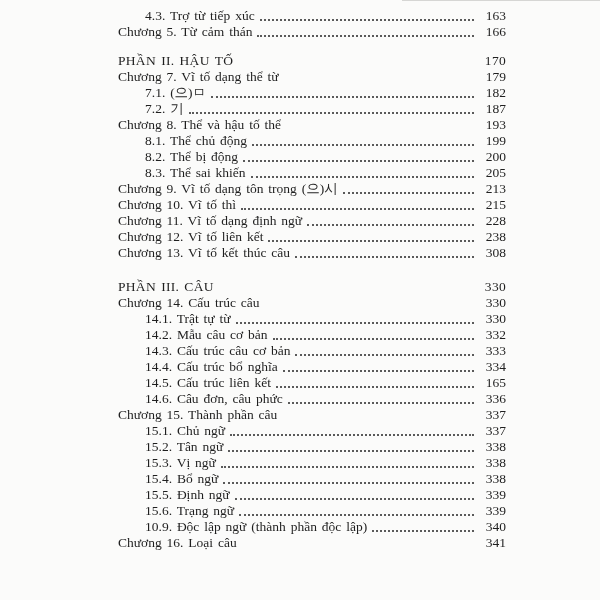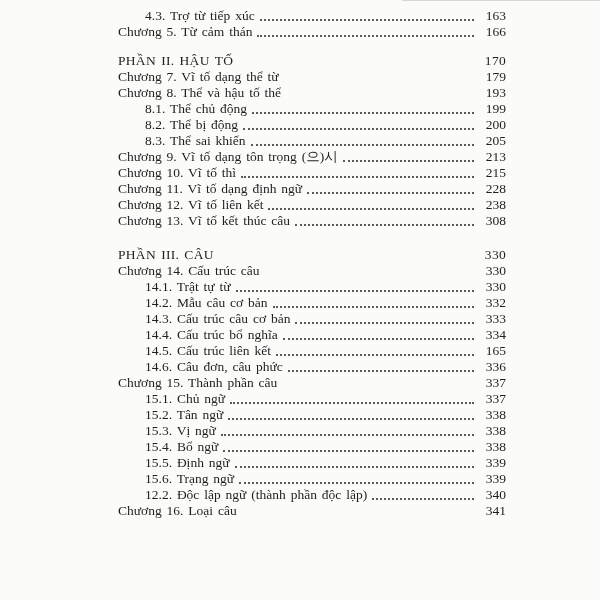--- a/index.html
+++ b/index.html
@@ -71,21 +71,31 @@
     <span class="pagenum">170</span>
   </div>
 
 
   <div class="row l1 no-dots">
     <span class="title">Chương 7. Vĩ tố dạng thể từ</span>
     <span class="leader"></span>
     <span class="pagenum">179</span>
   </div>
 
-
+  <div class="row l2">
+    <span class="title">7.1. (으)ㅁ</span>
+    <span class="leader"></span>
+    <span class="pagenum">182</span>
+  </div>
+
+  <div class="row l2">
+    <span class="title">7.2. 기</span>
+    <span class="leader"></span>
+    <span class="pagenum">187</span>
+  </div>
 
   <div class="row l1 no-dots">
     <span class="title">Chương 8. Thể và hậu tố thể</span>
     <span class="leader"></span>
     <span class="pagenum">193</span>
   </div>
 
   <div class="row l2">
     <span class="title">8.1. Thể chủ động</span>
     <span class="leader"></span>
@@ -218,21 +228,21 @@
     <span class="pagenum">339</span>
   </div>
 
   <div class="row l2">
     <span class="title">15.6. Trạng ngữ</span>
     <span class="leader"></span>
     <span class="pagenum">339</span>
   </div>
 
   <div class="row l2">
-    <span class="title">12.2. Độc lập ngữ (thành phần độc lập)</span>
+    <span class="title">10.9. Độc lập ngữ (thành phần độc lập)</span>
     <span class="leader"></span>
     <span class="pagenum">340</span>
   </div>
 
   <div class="row l1 no-dots">
     <span class="title">Chương 16. Loại câu</span>
     <span class="leader"></span>
     <span class="pagenum">341</span>
   </div>
 </div>

